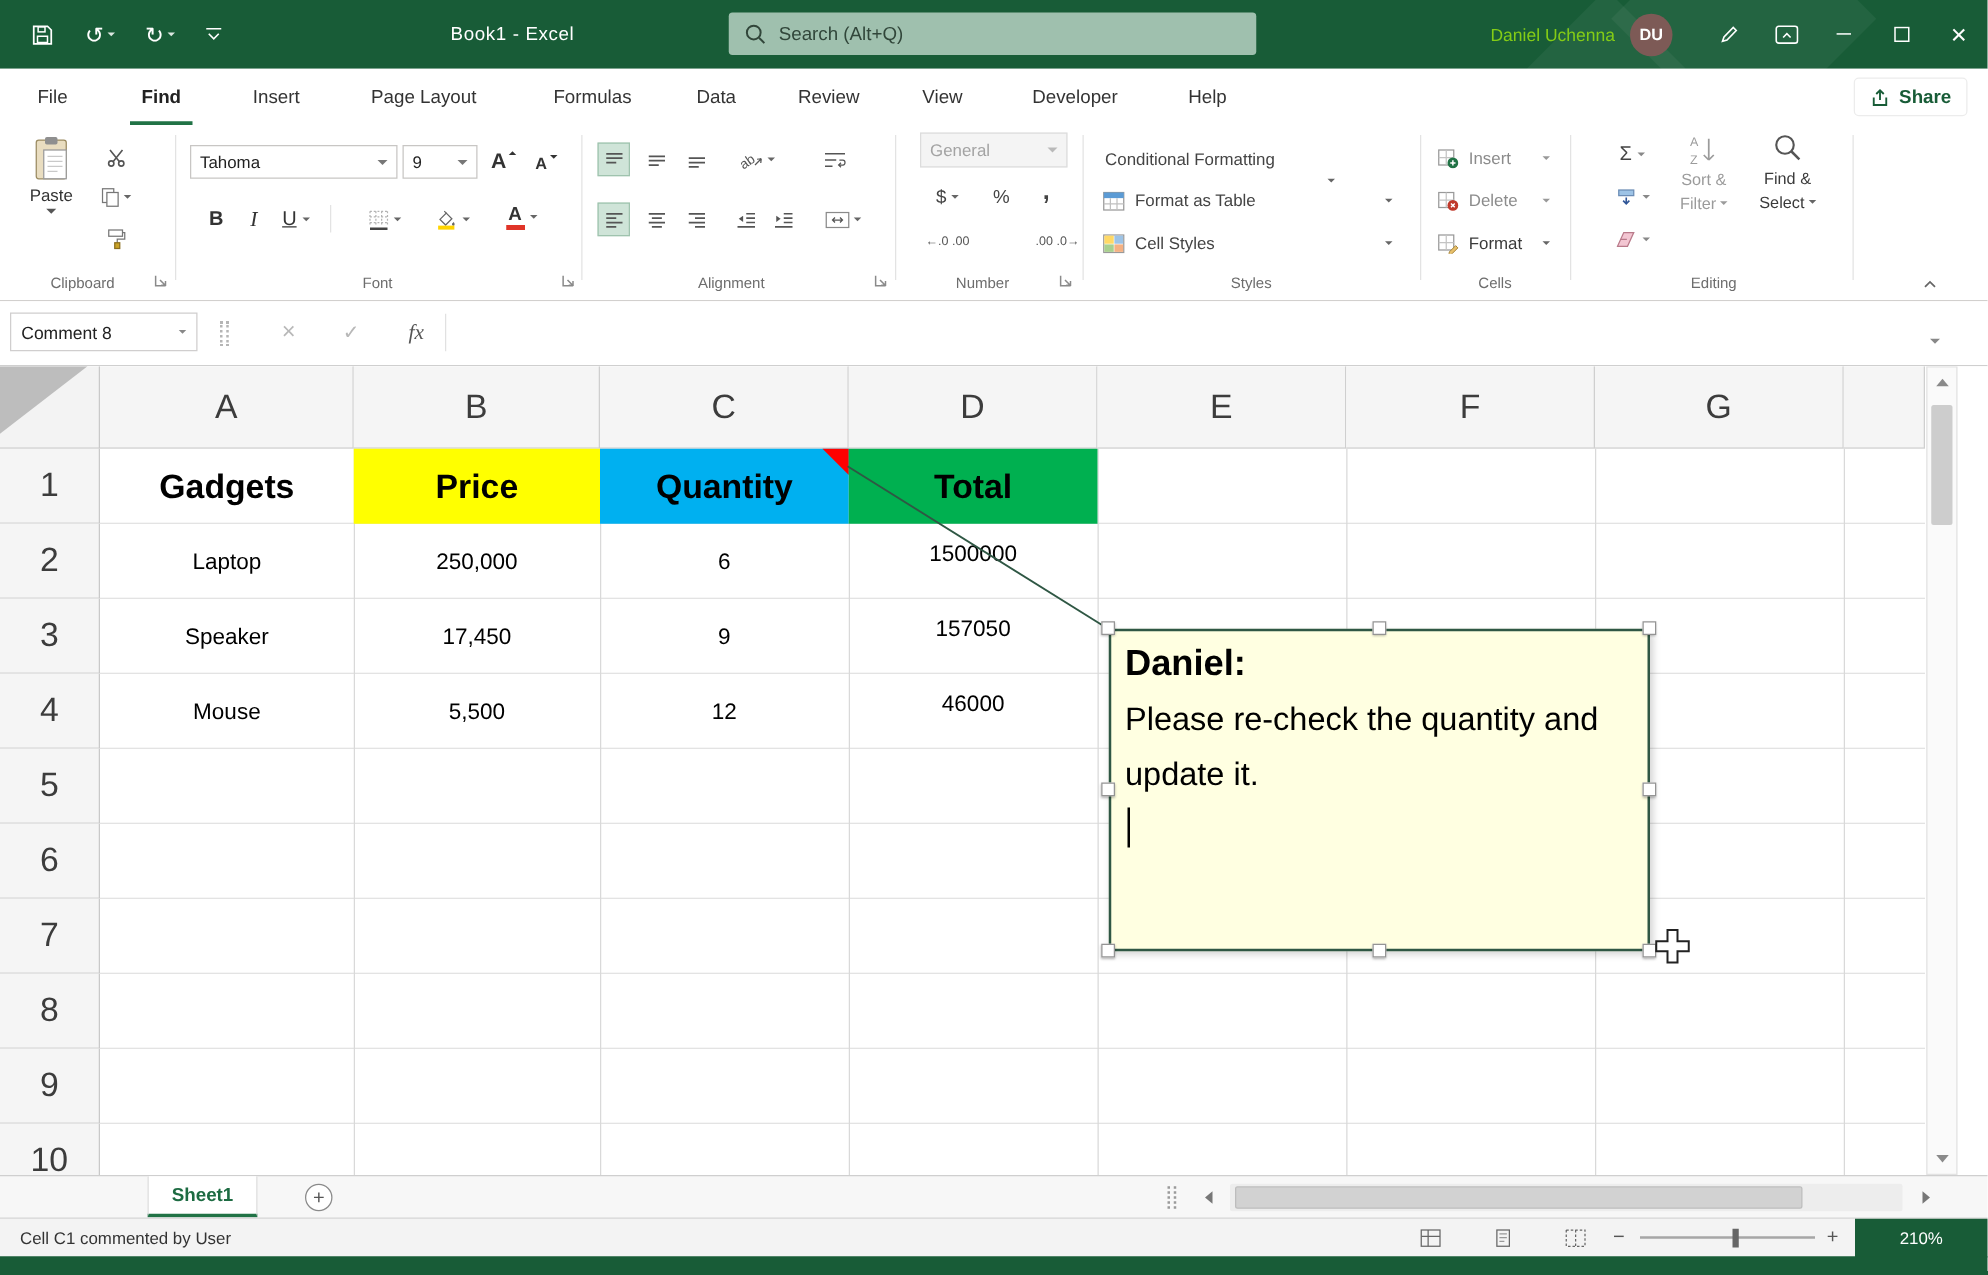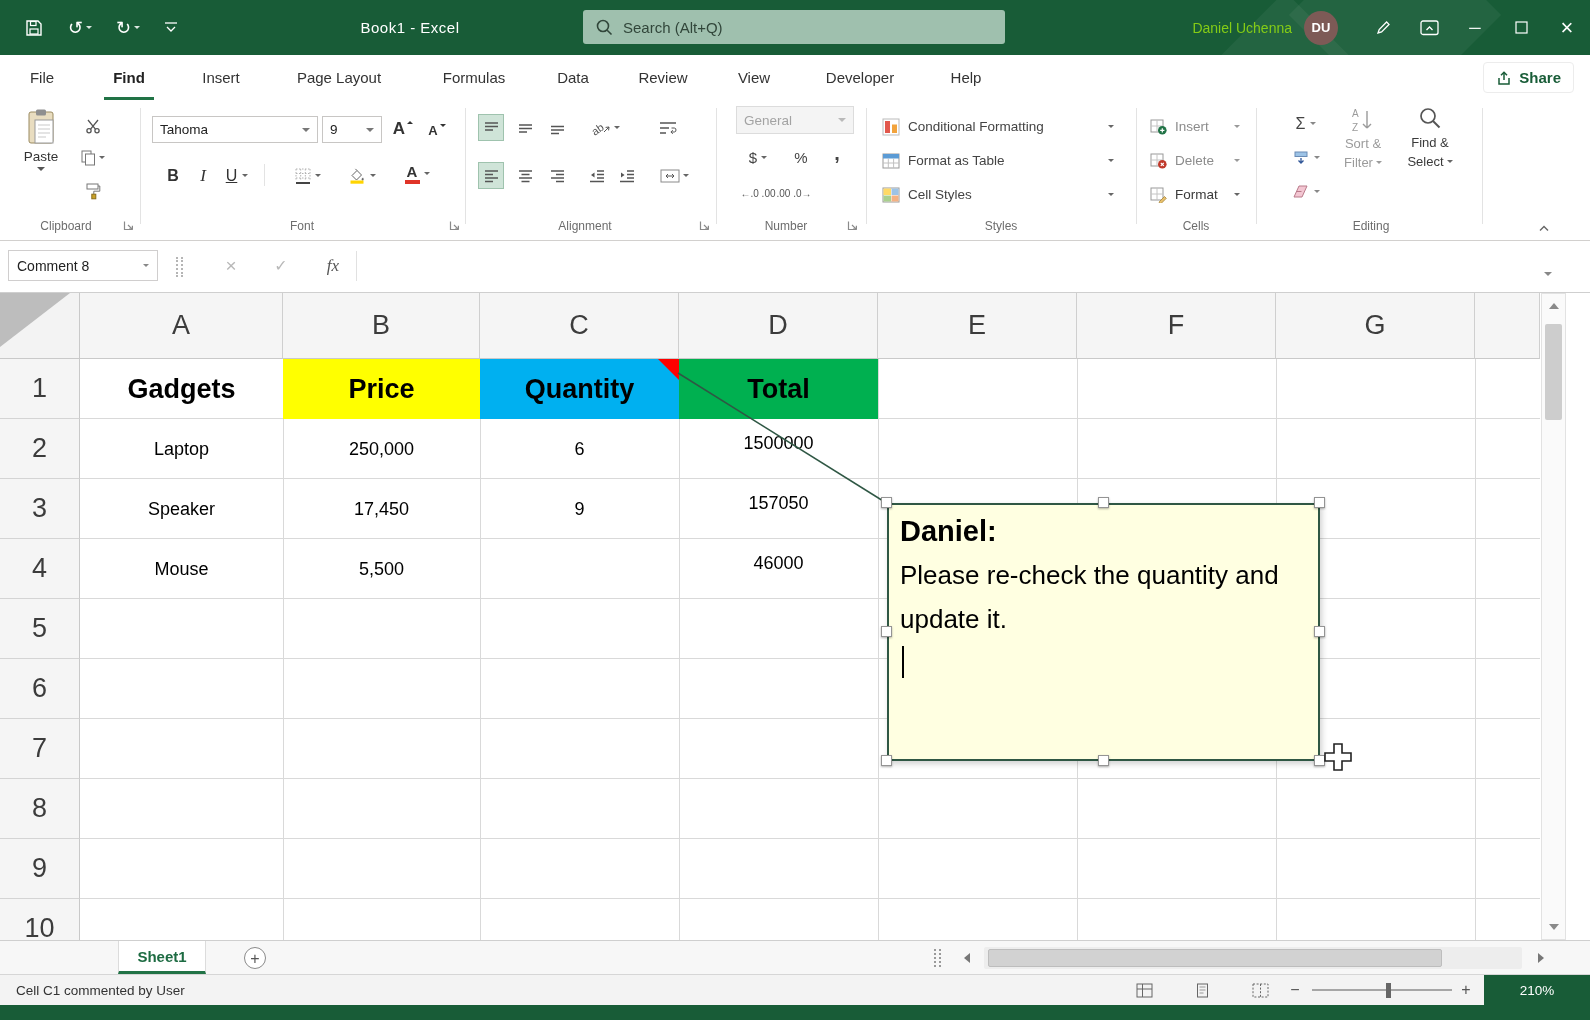--- a/index.html
+++ b/index.html
@@ -377,32 +377,32 @@
     </div>
   <div class="r sbtn" style="left:788px; top:44px; width:26px; font-size:15px; color:#444;">
       <span>%</span>
     </div>
   <div class="r sbtn" style="left:824px; top:40px; width:26px; font-size:20px; font-weight:bold; color:#444;">
       <span>,</span>
     </div>
   <div class="r sbtn" style="left:736px; top:80px; width:44px; font-size:10px; white-space:nowrap; color:#555;">
       <span>←.0 .00</span>
     </div>
-  <div class="r sbtn" style="left:772px; top:80px; width:44px; font-size:10px; white-space:nowrap; color:#555;">
+  <div class="r sbtn" style="left:824px; top:80px; width:44px; font-size:10px; white-space:nowrap; color:#555;">
       <span>.00 .0→</span>
     </div>
   <div class="glabel" style="left:720px; width:132px;">Number</div>
   <div class="launcher" style="left:846px;">
     <svg width="13" height="13" viewBox="0 0 13 13">
         <path d="M2.5 2.5 v8 h8" fill="none" stroke="#8a8a8a" stroke-width="1.2"></path>
         <path d="M6 6 l4.2 4.2 M10.4 6.8 v3.4 h-3.4" fill="none" stroke="#8a8a8a" stroke-width="1.2"></path>
       </svg>
   </div>
 
-  <div class="r ritem" style="left:882px; top:12px; width:240px;">
+  <div class="r ritem" style="left:836px; top:12px; width:240px;flex-direction:column;">
     <svg width="18" height="18" viewBox="0 0 18 18">
         <rect x="1" y="1" width="16" height="16" fill="#fff" stroke="#bbb"></rect>
         <rect x="3" y="3" width="5" height="12" fill="#e2574c"></rect>
         <rect x="10" y="6.5" width="5" height="8.5" fill="#f2a33c"></rect>
       </svg>
     <span>Conditional Formatting</span>
     <i class="chev sm" style="margin-left:auto; color:#666;"></i>
   </div>
   <div class="r ritem" style="left:882px; top:46px; width:240px;">
     <svg width="18" height="16" viewBox="0 0 18 16">
@@ -601,20 +601,23 @@
     <div class="cell val" style="left:599px; top:114px; width:199px;">
         <span>157050</span>
       </div>
 
     <div class="cell val" style="left:0; top:180px; width:203px;">
         <span>Mouse</span>
       </div>
     <div class="cell val" style="left:203px; top:180px; width:197px;">
         <span>5,500</span>
       </div>
+    <div class="cell val" style="left:400px; top:180px; width:199px;">
+        <span>12</span>
+      </div>
     <div class="cell val" style="left:599px; top:174px; width:199px;">
         <span>46000</span>
       </div>
   </div>
 
   <svg class="r" style="left:0; top:0; width:1540px; height:647px; pointer-events:none; z-index:4;">
     <line x1="678" y1="80" x2="888" y2="211" stroke="#2f5744" stroke-width="1.5"></line>
   </svg>
 
   <div class="comment">

